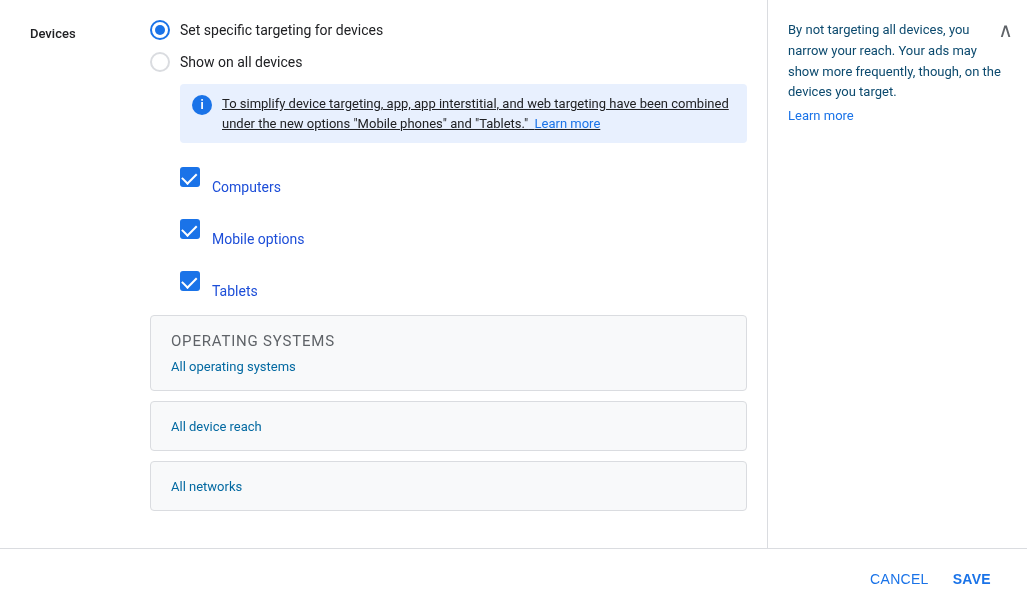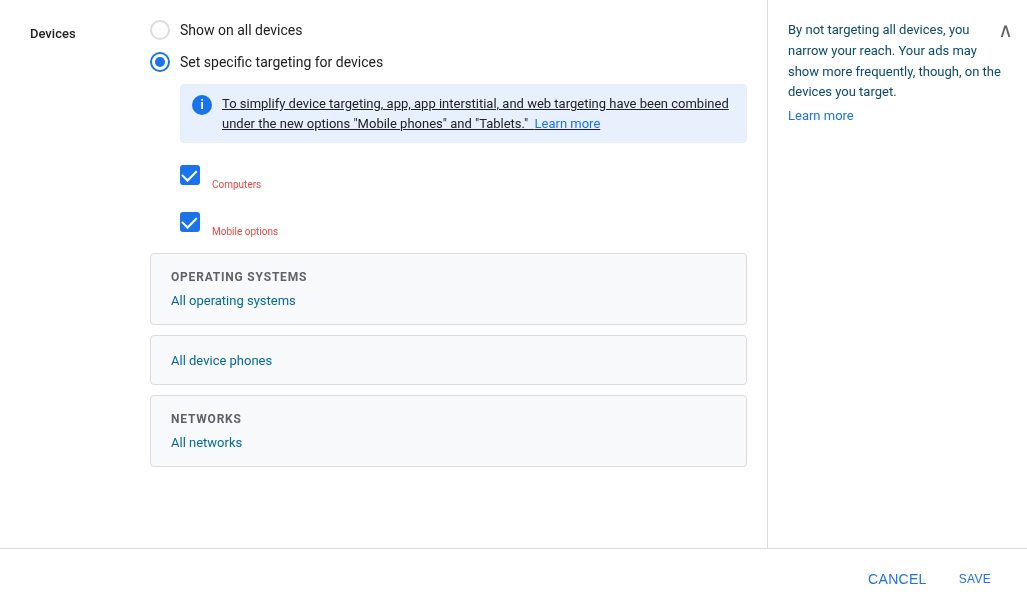--- a/index.html
+++ b/index.html
@@ -145,40 +145,40 @@
     .checkbox-box::after {
       content: '';
       width: 12px;
       height: 7px;
       border-left: 2px solid #fff;
       border-bottom: 2px solid #fff;
       transform: rotate(-45deg) translateY(-1px);
     }
 
     .checkbox-label {
-      font-size: 10px;
-      color: #ef4444;
+      font-size: 14px;
+      color: #1d4ed8;
       margin-top: 20px;
     }
 
     .subsection-cards {
       margin-top: 8px;
     }
 
     .sub-card {
       border: 1px solid #dadce0;
       border-radius: 4px;
       padding: 16px 20px;
       margin-bottom: 10px;
       background: #f8f9fa;
     }
 
     .sub-card-title {
-      font-size: 12px;
-      font-weight: 700;
+      font-size: 15px;
+      font-weight: 400;
       color: #5f6368;
       letter-spacing: 0.8px;
       margin-bottom: 8px;
       text-transform: uppercase;
     }
 
     .sub-card-link {
       font-size: 13px;
       color: #0369a1;
       text-decoration: none;
@@ -215,95 +215,98 @@
       color: #5f6368;
       font-size: 20px;
     }
 
     .footer {
       border-top: 1px solid #dadce0;
       padding: 14px 24px;
       display: flex;
       justify-content: flex-end;
       align-items: center;
-      gap: 8px;
+      gap: 0;
       background: #fff;
     }
 
     .btn-cancel {
       font-size: 14px;
       font-weight: 500;
       color: #1a73e8;
       background: none;
       border: none;
       cursor: pointer;
       letter-spacing: 0.3px;
       padding: 8px 12px;
       border-radius: 4px;
     }
 
     .btn-save {
-      font-size: 12px;
-      font-weight: 400;
+      font-size: 14px;
+      font-weight: 700;
       color: #1a73e8;
       background: none;
       border: none;
       cursor: pointer;
       letter-spacing: 0.3px;
       padding: 8px 12px;
       border-radius: 4px;
     }
   </style>
 </head>
 <body>
 
 <div class="main-content">
   <div class="left-panel">
     <div class="section-label">Devices</div>
     <div class="options-area">
       <div class="radio-group">
         <div class="radio-option">
+          <div class="radio-circle selected"></div>
+          <span class="radio-label">Set specific targeting for devices</span>
+        </div>
+        <div class="radio-option">
           <div class="radio-circle"></div>
           <span class="radio-label">Show on all devices</span>
-        </div>
-        <div class="radio-option">
-          <div class="radio-circle selected"></div>
-          <span class="radio-label">Set specific targeting for devices</span>
         </div>
       </div>
 
       <div class="info-box" style="margin-left: 30px;">
         <div class="info-icon">i</div>
         <div class="info-text">
           <span>To simplify device targeting, app, app interstitial, and web targeting have been combined under the new options "Mobile phones" and "Tablets."</span>
           &nbsp;<a href="#">Learn more</a>
         </div>
       </div>
 
       <div class="checkbox-group" style="margin-left: 30px;">
         <div class="checkbox-option">
           <div class="checkbox-box"></div>
           <span class="checkbox-label">Computers</span>
         </div>
         <div class="checkbox-option">
           <div class="checkbox-box"></div>
           <span class="checkbox-label">Mobile options</span>
         </div>
+        <div class="checkbox-option">
+          <div class="checkbox-box"></div>
+          <span class="checkbox-label">Tablets</span>
+        </div>
       </div>
 
       <div class="subsection-cards">
         <div class="sub-card">
           <div class="sub-card-title">OPERATING SYSTEMS</div>
           <a class="sub-card-link" href="#">All operating systems</a>
         </div>
         <div class="sub-card">
-          <a class="sub-card-link" href="#">All device phones</a>
+          <a class="sub-card-link" href="#">All device reach</a>
         </div>
         <div class="sub-card">
-          <div class="sub-card-title">NETWORKS</div>
           <a class="sub-card-link" href="#">All networks</a>
         </div>
       </div>
     </div>
   </div>
 
   <div class="right-panel">
     <div class="collapse-icon">∧</div>
     <p class="right-panel-text">By not targeting all devices, you narrow your reach. Your ads may show more frequently, though, on the devices you target.</p>
     <a class="right-panel-link" href="#">Learn more</a>

